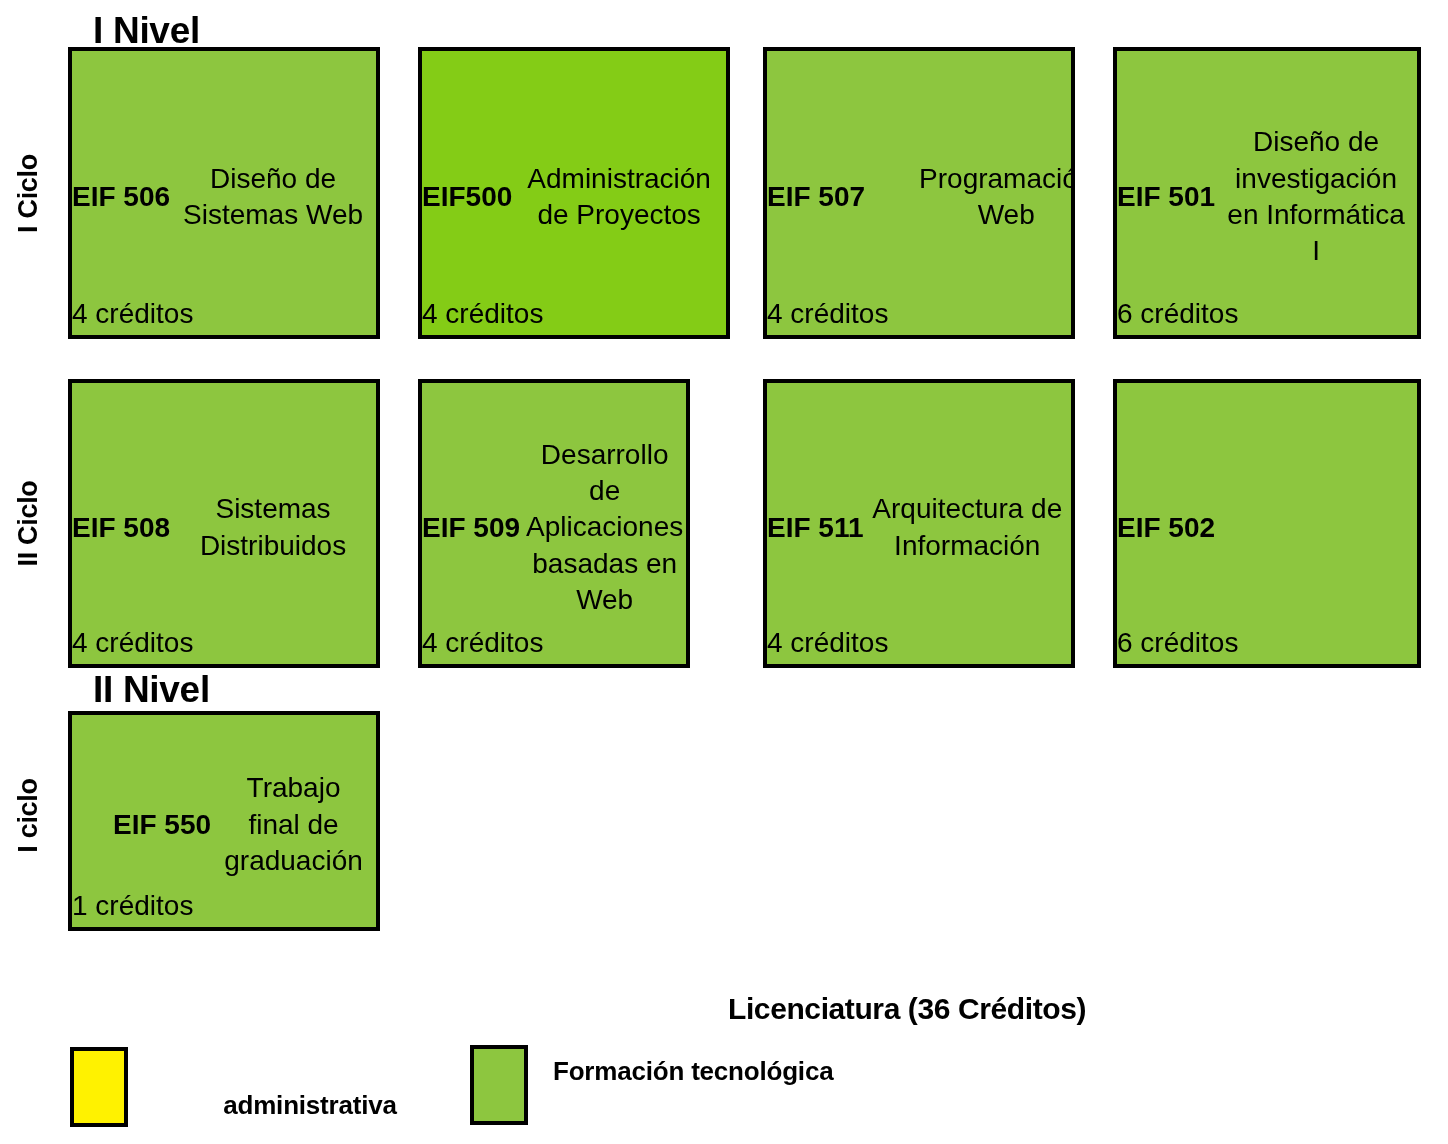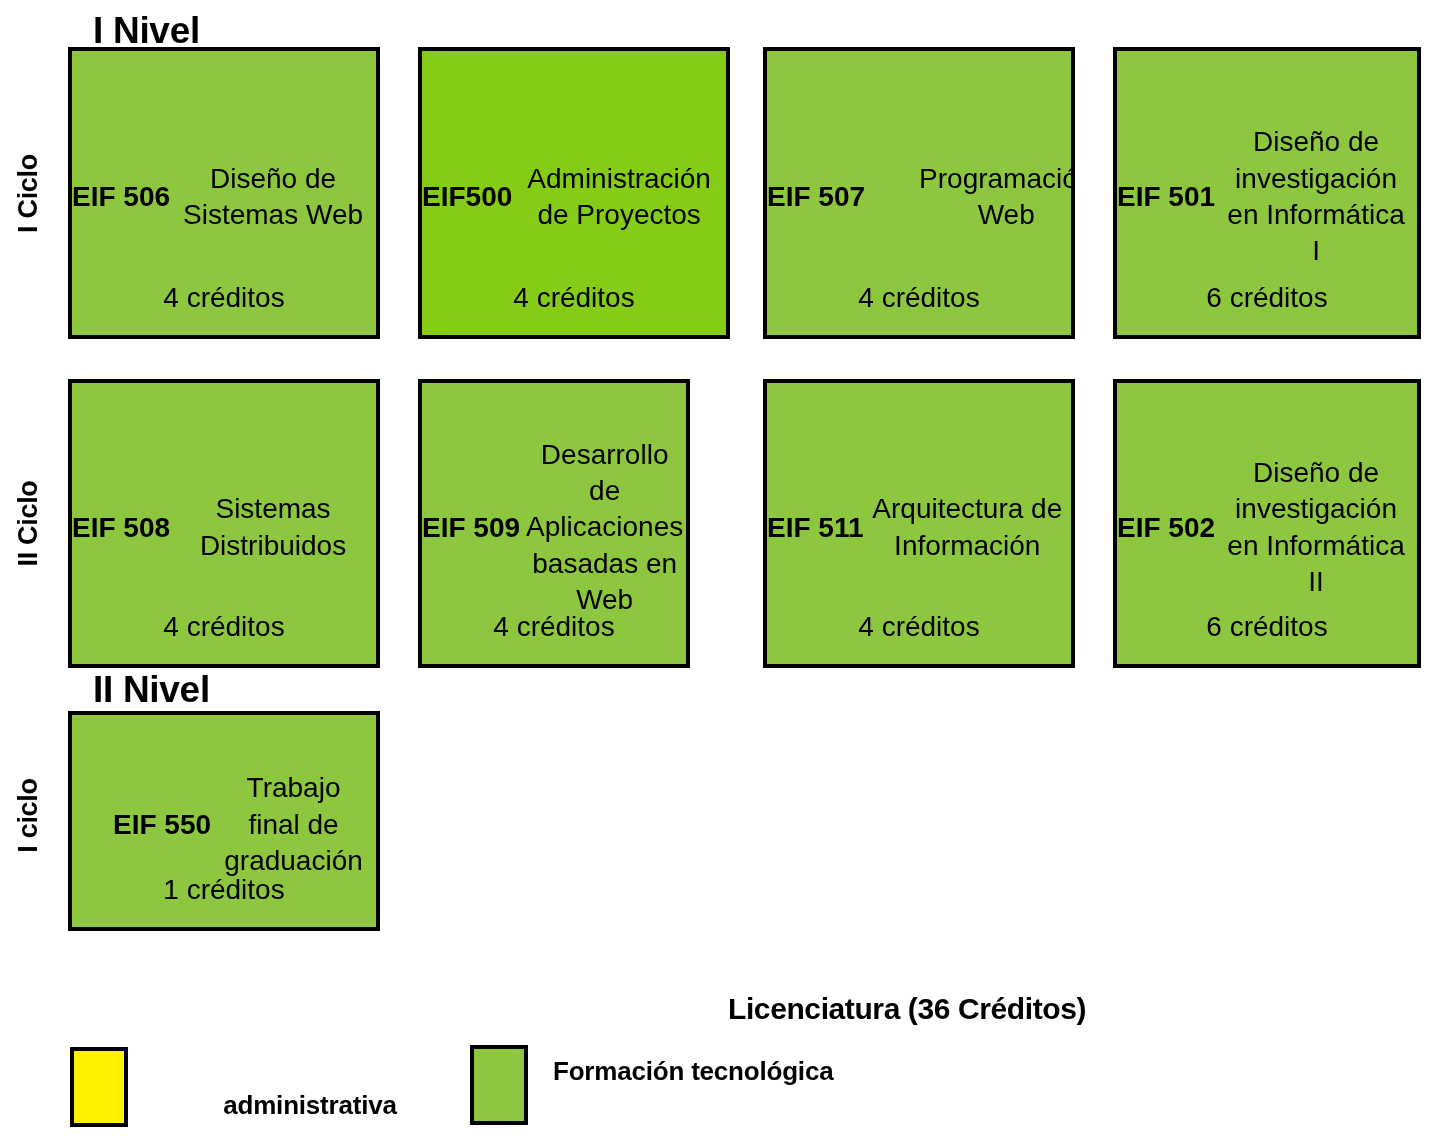--- a/index.html
+++ b/index.html
@@ -65,24 +65,23 @@
   .course-name {
     font-size: 28px;
     line-height: 1.30;
     text-align: center;
     padding: 0 6px;
   }
   .course-credits {
     position: absolute;
     left: 0;
     right: 0;
-    bottom: 20px;
+    bottom: 4px;
     font-size: 28px;
     line-height: 1.25;
-    text-align: center;
   }
 
   
   .program-title {
     position: absolute;
     font-weight: bold;
     font-size: 30px;
     letter-spacing: -0.4px;
     white-space: nowrap;
     font-family: "Liberation Sans", sans-serif;
@@ -158,21 +157,20 @@
   </div>
 
   <div class="course-box green" style="left:763px; top:379px; width:312px; height:289px;">
     <div class="course-code">EIF 511</div>
     <div class="course-name">Arquitectura de Información</div>
     <div class="course-credits">4 créditos</div>
   </div>
 
   <div class="course-box green" style="left:1113px; top:379px; width:308px; height:289px;">
     <div class="course-code">EIF 502</div>
-    <div class="course-name">Diseño de investigación en Informática II</div>
     <div class="course-credits">6 créditos</div>
   </div>
 
   <div class="course-box green" style="left:68px; top:711px; width:312px; height:220px;padding-left:41px;">
     <div class="course-code">EIF 550</div>
     <div class="course-name">Trabajo final de graduación</div>
     <div class="course-credits">1 créditos</div>
   </div>
 
   <div class="program-title" style="left:716px; top:992px;margin-left:12px;">Licenciatura (36 Créditos)</div>

